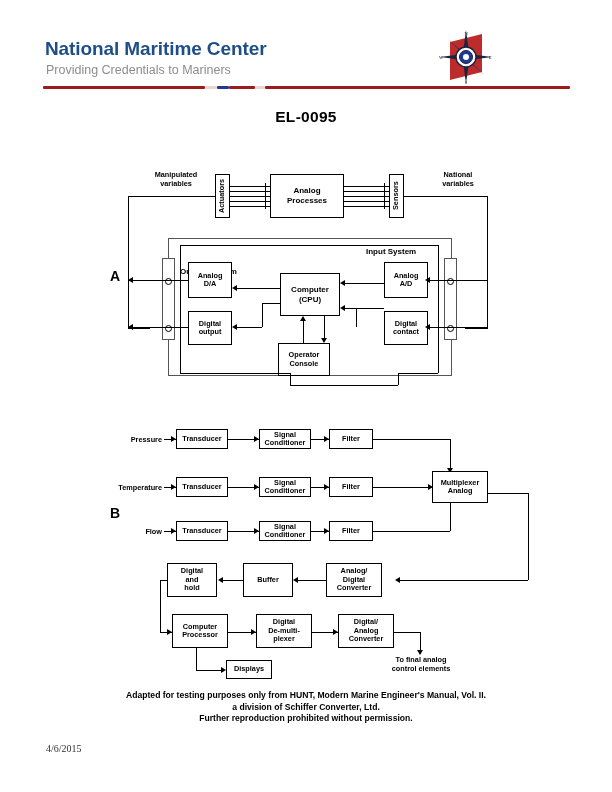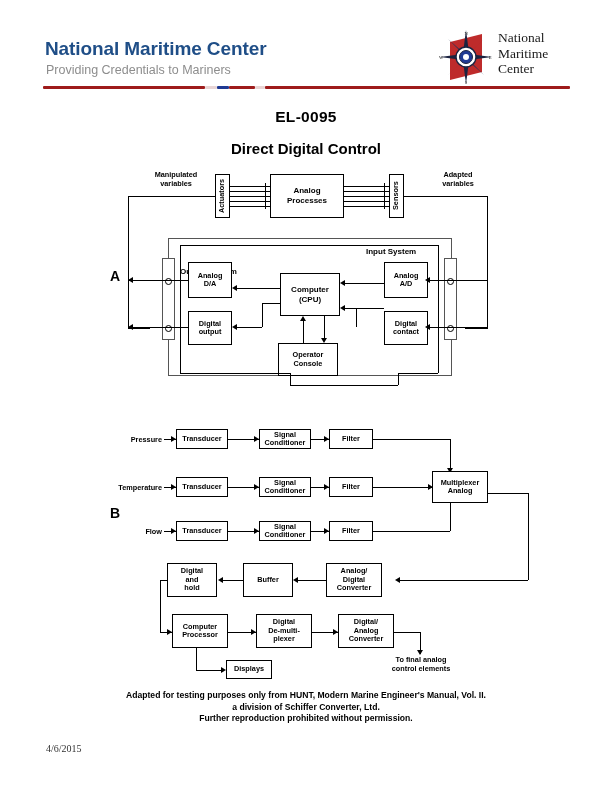--- a/index.html
+++ b/index.html
@@ -113,48 +113,42 @@
           <polygon points="10,47 27,31 29,29 26,32" fill="#2c3454"></polygon>
           <circle cx="28" cy="29" r="10" fill="#ffffff" stroke="#1b2340" stroke-width="1.4"></circle>
           <circle cx="28" cy="29" r="6.5" fill="#1F3A93" stroke="#1b2340" stroke-width="1"></circle>
           <circle cx="28" cy="29" r="3" fill="#ffffff"></circle>
           <text x="28" y="7" font-size="4.5" fill="#111" text-anchor="middle" font-family="Liberation Serif, serif">N</text>
           <text x="28" y="56" font-size="4.5" fill="#111" text-anchor="middle" font-family="Liberation Serif, serif">S</text>
           <text x="3" y="31" font-size="4.5" fill="#111" text-anchor="middle" font-family="Liberation Serif, serif">W</text>
           <text x="52" y="31" font-size="4.5" fill="#111" text-anchor="middle" font-family="Liberation Serif, serif">E</text>
         </svg>
       </div>
-      <div class="logo-text">
-        <div>National</div>
-        <div>Maritime</div>
-        <div>Center</div>
-      </div>
     </div>
 
     <div class="rule-wrap">
       <div class="rule-seg" style="left:0px;   width:162px; background:#9E1B1B;"></div>
       <div class="rule-seg" style="left:162px; width:12px;  background:#E8D5D5;"></div>
       <div class="rule-seg" style="left:174px; width:12px;  background:#1F3A93;"></div>
       <div class="rule-seg" style="left:186px; width:26px;  background:#9E1B1B;"></div>
       <div class="rule-seg" style="left:212px; width:10px;  background:#E8D5D5;"></div>
       <div class="rule-seg" style="left:222px; width:305px; background:#9E1B1B;"></div>
     </div>
   </div>
 
   <div class="doc-code">EL-0095</div>
 
-  <div class="sec-title" id="title-a">Direct Digital Control</div>
 
   <div class="diagram">
 
     <div class="biglbl" style="left:110px; top:268px;">A</div>
 
     <div class="lbl" style="left:136px; top:170px; width:80px;">Manipulated
 variables</div>
-    <div class="lbl" style="left:418px; top:170px; width:80px;">Adapted
+    <div class="lbl" style="left:418px; top:170px; width:80px;">National
 variables</div>
 
     <div class="box vbox" style="left:215px; top:174px; width:15px; height:44px;">Actuators</div>
     <div class="box vbox" style="left:389px; top:174px; width:15px; height:44px;">Sensors</div>
 
     <div class="box" style="left:270px; top:174px; width:74px; height:44px; font-size:8px; line-height:10px; white-space:pre-line;">Analog
 Processes</div>
 
     <div class="ln hl" style="left:230px; top:186px; width:40px;"></div>
     <div class="ln hl" style="left:230px; top:191px; width:40px;"></div>
@@ -189,21 +183,21 @@
     <div class="node" style="left:164.5px; top:325px;"></div>
     <div class="node" style="left:446.5px; top:278px;"></div>
     <div class="node" style="left:446.5px; top:325px;"></div>
 
     <div class="box" style="left:188px; top:262px; width:44px; height:36px; white-space:pre-line;">Analog
 D/A</div>
     <div class="box" style="left:188px; top:311px; width:44px; height:34px; white-space:pre-line;">Digital
 output</div>
     <div class="box" style="left:280px; top:273px; width:60px; height:43px; white-space:pre-line; font-size:8px; line-height:10px;">Computer
 (CPU)</div>
-    <div class="box" style="left:278px; top:343px; width:60px; height:33px; white-space:pre-line;">Operator
+    <div class="box" style="left:278px; top:343px; width:52px; height:33px; white-space:pre-line;">Operator
 Console</div>
     <div class="box" style="left:384px; top:262px; width:44px; height:36px; white-space:pre-line;">Analog
 A/D</div>
     <div class="box" style="left:384px; top:311px; width:44px; height:34px; white-space:pre-line;">Digital
 contact</div>
 
     <div class="ln hl" style="left:167px; top:280px; width:21px;"></div>
     <div class="ln hl" style="left:128px; top:280px; width:40px;"></div>
     <div class="arr arr-l" style="left:128px; top:277px;"></div>
     <div class="ln hl" style="left:167px; top:327px; width:21px;"></div>

